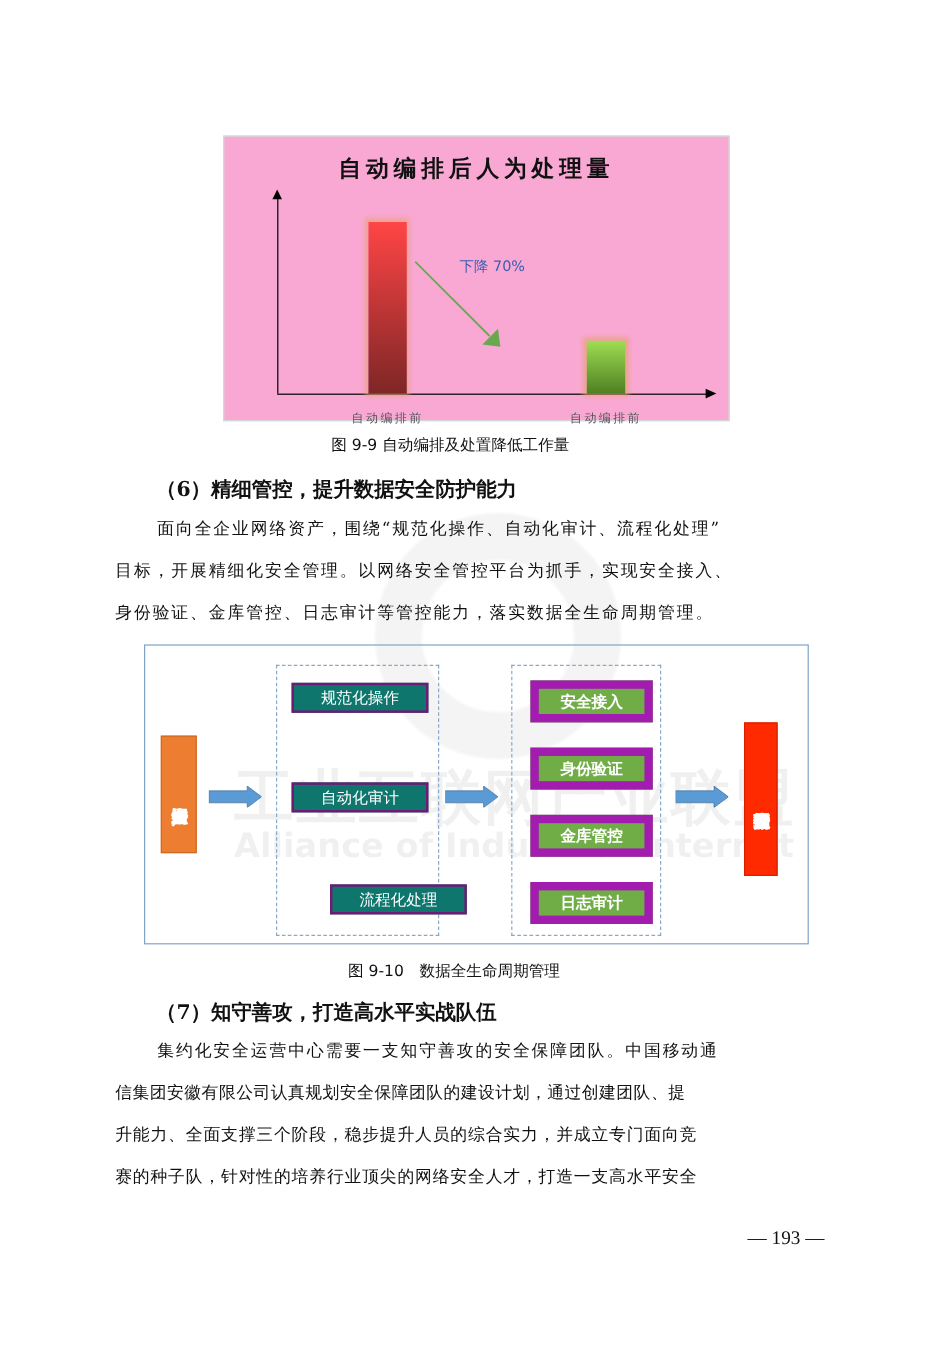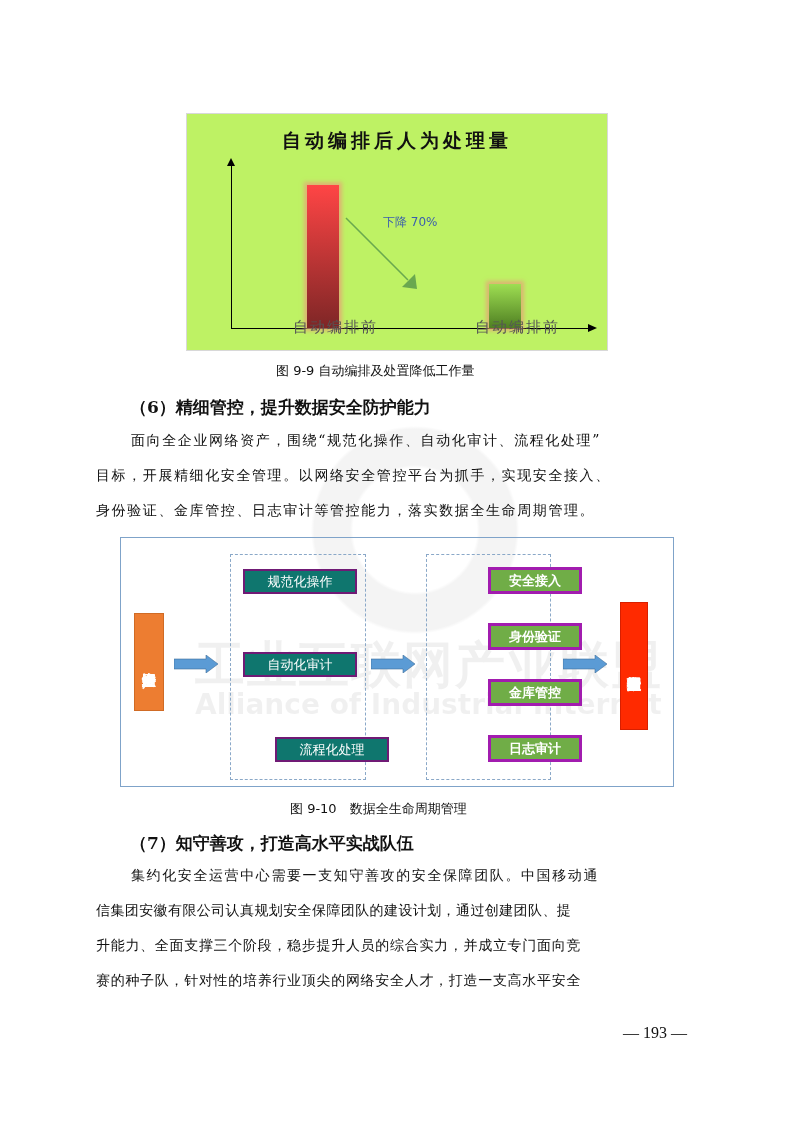--- a/index.html
+++ b/index.html
@@ -11,48 +11,48 @@
   .wm-gear { position:absolute; left:300px; top:415px; width:230px; height:230px; border-radius:50%;
              background:radial-gradient(circle, rgba(0,0,0,0) 38%, rgba(0,0,0,0.045) 40%, rgba(0,0,0,0.045) 62%, rgba(0,0,0,0) 64%); }
   .wm-cn { position:absolute; left:195px; top:632px; width:410px; text-align:center;
            font-family:"DejaVu Sans","Liberation Sans",sans-serif; font-weight:bold; font-size:50px;
            letter-spacing:2px; color:rgba(0,0,0,0.06); white-space:nowrap; }
   .wm-en { position:absolute; left:195px; top:688px; width:410px; text-align:center;
            font-family:"DejaVu Sans","Liberation Sans",sans-serif; font-weight:bold; font-size:28px;
            color:rgba(0,0,0,0.06); white-space:nowrap; }
 
   
-  .chart-box { left:186px; top:113px; width:420px; height:236px; border:1px solid #d8d8d8; background:#bef264; }
+  .chart-box { left:186px; top:113px; width:420px; height:236px; border:1px solid #d8d8d8; background:#f9a8d4; }
   .chart-title { position:absolute; left:0; top:14px; width:100%; text-align:center;
                  font-family:"DejaVu Sans","Liberation Sans",sans-serif; font-weight:bold; font-size:19px; letter-spacing:4px; color:#111; }
   .axis-y { position:absolute; left:44px; top:50px; width:1px; height:164px; background:#000; }
   .axis-x { position:absolute; left:44px; top:214px; width:358px; height:1px; background:#000; }
   .arrow-up { position:absolute; left:40px; top:44px; width:0; height:0;
               border-left:4px solid transparent; border-right:4px solid transparent; border-bottom:8px solid #000; }
   .arrow-right { position:absolute; left:401px; top:210px; width:0; height:0;
                  border-top:4px solid transparent; border-bottom:4px solid transparent; border-left:9px solid #000; }
   .bar { position:absolute; box-shadow:0 0 4px 3px rgba(232,160,120,0.75); }
   .bar-red { left:120px; top:71px; width:32px; height:143px; background:linear-gradient(#ff4545,#7e2626); }
   .bar-green { left:302px; top:170px; width:32px; height:44px; background:linear-gradient(#9ede52,#4f7f22); }
-  .xlabel { position:absolute; top:204px; font-family:Liberation Mono, monospace; font-size:15px; letter-spacing:2px; color:#555; }
+  .xlabel { position:absolute; top:228px; font-family:Liberation Mono, monospace; font-size:10px; letter-spacing:2px; color:#555; }
   .annot { position:absolute; left:196px; top:100px; font-family:"DejaVu Sans","Liberation Sans",sans-serif; font-size:12px; color:#3a5dae; }
 
   .caption { font-family:"DejaVu Sans","Liberation Sans",sans-serif; font-weight:normal; font-size:13px; color:#111; white-space:nowrap; }
   .heading { font-family:"DejaVu Serif","Liberation Serif",serif; font-weight:bold; font-size:17px; color:#111; white-space:nowrap; }
   .para-line { font-size:14px; letter-spacing:1.6px; white-space:nowrap; color:#111; }
 
   
   .diag-box { left:120px; top:537px; width:552px; height:248px; border:1px solid #7fa3c9; }
   .dash-group { position:absolute; border:1px dashed #8aa8c8; }
   .blue-box { position:absolute; height:21px; background:#0f766e; border:2px solid #701a75; color:#fff;
               font-family:"DejaVu Sans","Liberation Sans",sans-serif; font-weight:normal; font-size:13px;
               display:flex; align-items:center; justify-content:center; }
-  .green-box { position:absolute; height:21px; background:#70ad47; border:3px solid #a21caf; color:#fff;
+  .green-box { position:absolute; height:21px; background:#70ad47; border:7px solid #a21caf; color:#fff;
                font-family:Liberation Sans, sans-serif; font-weight:bold; font-size:13px;
-               display:flex; align-items:center; justify-content:center;margin-left:46px; }
+               display:flex; align-items:center; justify-content:center; }
   .vbox { position:absolute; color:#fff; font-family:"DejaVu Sans","Liberation Sans",sans-serif; font-weight:bold;
           font-size:14px; line-height:15px; writing-mode:vertical-rl; text-orientation:upright;
           display:flex; align-items:center; justify-content:center; }
   .orange { background:#ed7d31; border:1px solid #d06b25; }
   .red { background:#ff2a00; border:1px solid #d81f00; }
   .flow-arrow { position:absolute; width:44px; height:18px; }
   .page-num { font-family:"Liberation Serif","DejaVu Serif",serif; font-size:16px; white-space:nowrap; }
 </style>
 </head>
 <body>

